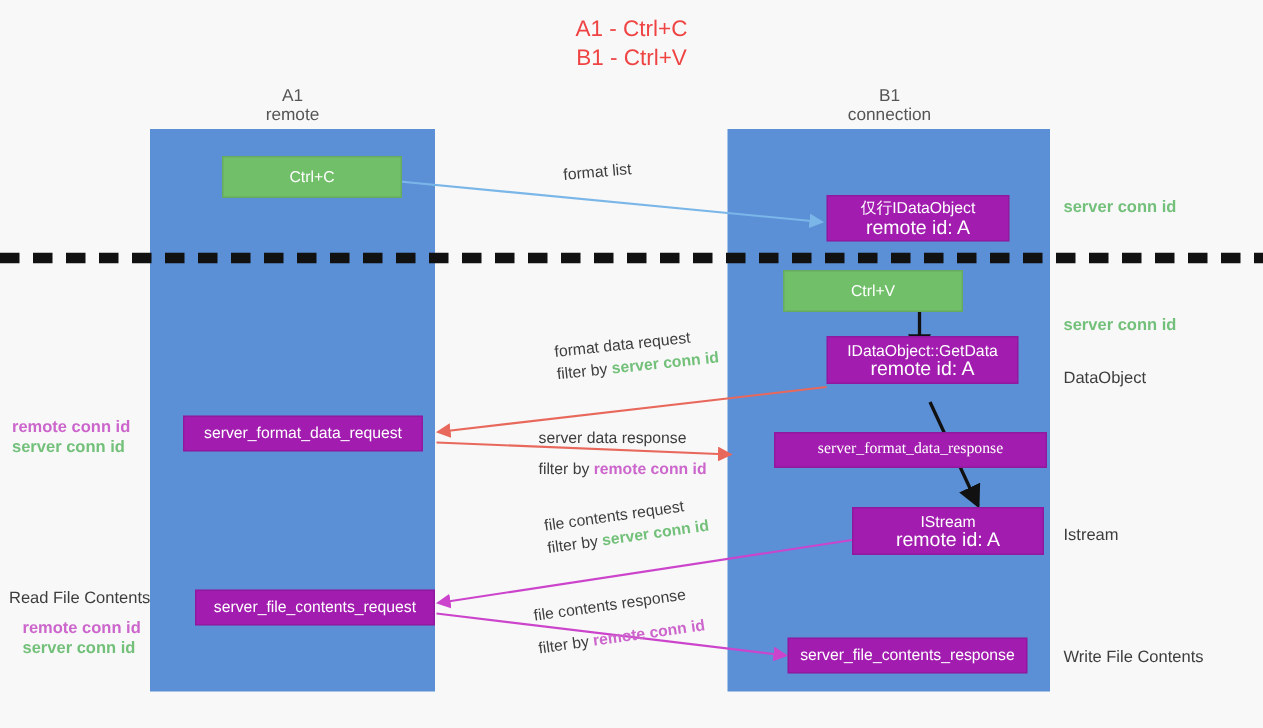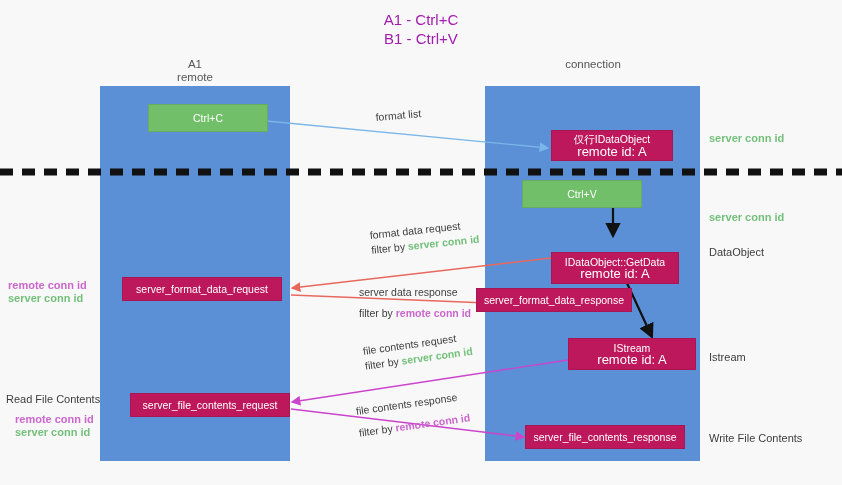--- a/index.html
+++ b/index.html
@@ -35,38 +35,38 @@
     color: #555555;
     font-size: 11.5px;
     line-height: 13px;
   }
   .title {
     position: absolute;
     left: 0;
     top: 10px;
     width: 842px;
     text-align: center;
-    color: #a21caf;
+    color: #ef4444;
     font-size: 15px;
     line-height: 19px;
   }
   .box {
     position: absolute;
     display: flex;
     flex-direction: column;
     align-items: center;
     justify-content: center;
     color: #ffffff;
     font-size: 10.5px;
     line-height: 12.5px;
     text-align: center;
     box-sizing: border-box;
     border: 1px solid rgba(0,0,0,0.10);
   }
-  .box.orange { background: #be185d; }
+  .box.orange { background: #a21caf; }
   .box.green  { background: #72bf6a; }
   .box .l2 { font-size: 13px; }
 
   .side-label {
     position: absolute;
     font-size: 11px;
     line-height: 14px;
     white-space: nowrap;
   }
   .c-dark   { color: #3d3d3d; }
@@ -90,20 +90,21 @@
   <div class="title">
     <div>A1 - Ctrl+C</div>
     <div>B1 - Ctrl+V</div>
   </div>
 
   <div class="lane-head" style="left:130px; top:58px; width:130px;">
     <div>A1</div>
     <div>remote</div>
   </div>
   <div class="lane-head" style="left:528px; top:58px; width:130px;">
+    <div>B1</div>
     <div>connection</div>
   </div>
 
   <div class="lane" style="left:100px; top:86px; width:190px; height:375px;"></div>
   <div class="lane" style="left:485px; top:86px; width:215px; height:375px;"></div>
 
   <svg class="layer" viewBox="0 0 842 485">
     <defs>
       <marker id="ahBlue" markerWidth="7" markerHeight="7" refX="6" refY="3.5" orient="auto">
           <path d="M0,0 L7,3.5 L0,7 z" fill="#7ab6e8"></path>
@@ -145,35 +146,35 @@
 
   <div class="box orange" style="left:551px; top:130px; width:122px; height:31px;">
     <div>仅行IDataObject</div>
     <div class="l2">remote id: A</div>
   </div>
 
   <div class="box green" style="left:522px; top:180px; width:120px; height:28px;">
     <div>Ctrl+V</div>
   </div>
 
-  <div class="box orange" style="left:551px; top:252px; width:128px; height:32px;">
+  <div class="box orange" style="left:551px; top:224px; width:128px; height:32px;">
     <div>IDataObject::GetData</div>
     <div class="l2">remote id: A</div>
   </div>
 
   <div class="box orange" style="left:568px; top:338px; width:128px; height:32px;">
     <div>IStream</div>
     <div class="l2">remote id: A</div>
   </div>
 
   <div class="box orange" style="left:122px; top:277px; width:160px; height:24px;">
     <div>server_format_data_request</div>
   </div>
 
-  <div class="box orange" style="left:476px; top:288px; width:156px; height:24px;">
+  <div class="box orange" style="left:516px; top:288px; width:182px; height:24px;font-family:Liberation Serif, serif;">
     <div>server_format_data_response</div>
   </div>
 
   <div class="box orange" style="left:130px; top:393px; width:160px; height:24px;">
     <div>server_file_contents_request</div>
   </div>
 
   <div class="box orange" style="left:525px; top:425px; width:160px; height:24px;">
     <div>server_file_contents_response</div>
   </div>

